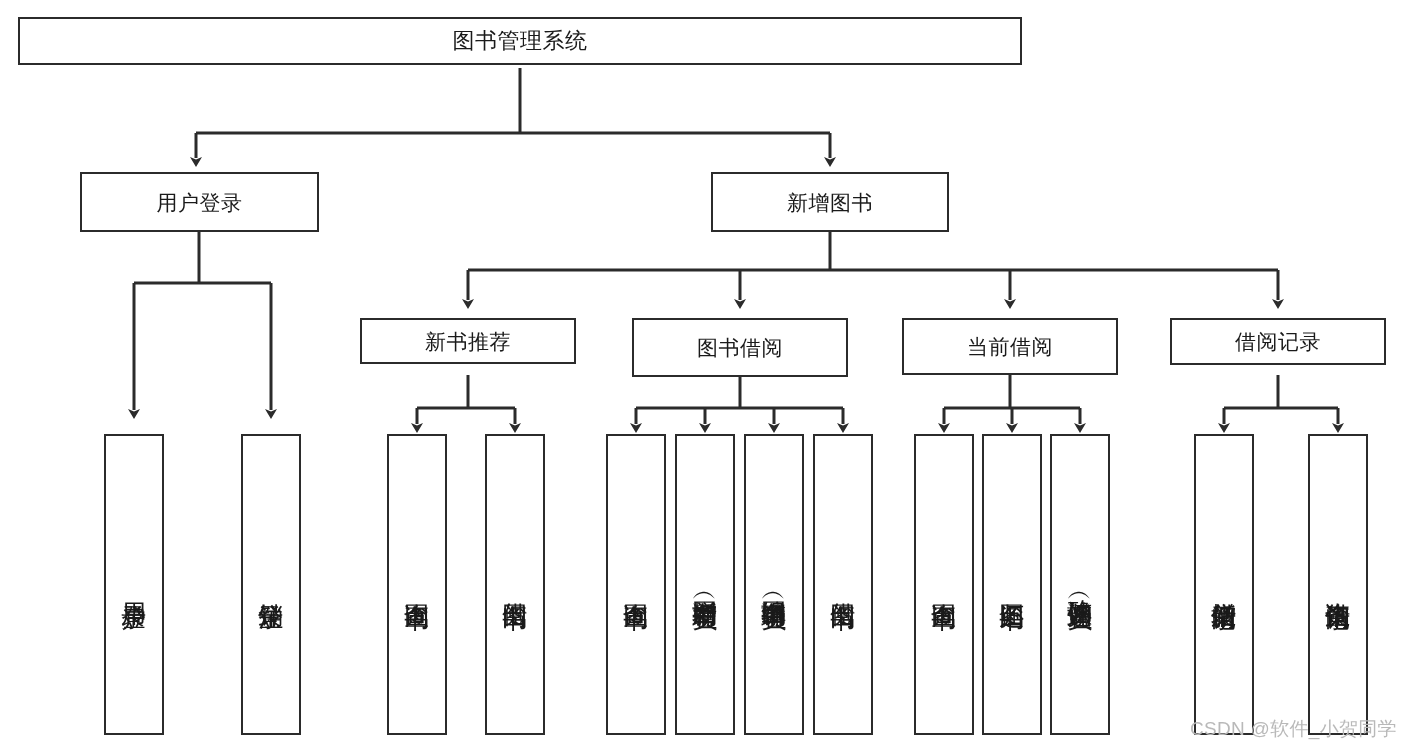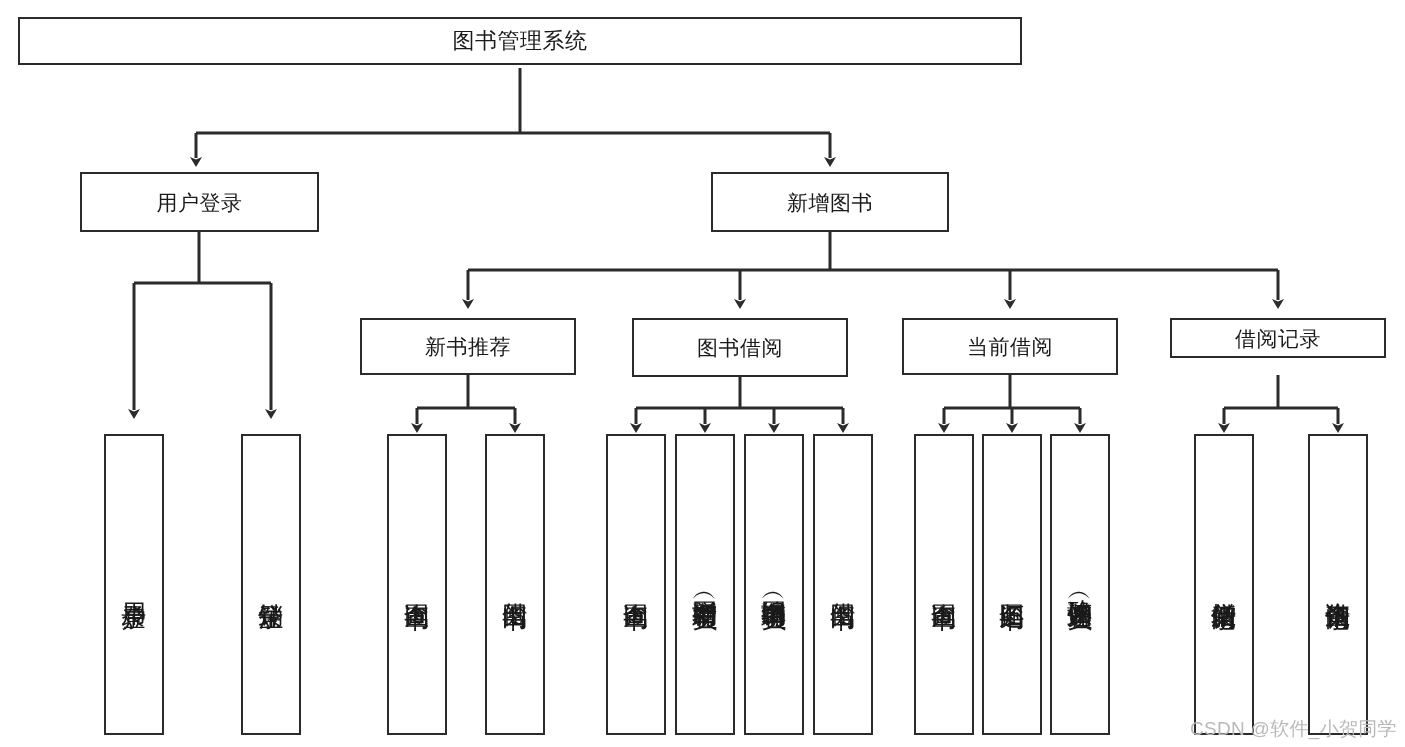--- a/index.html
+++ b/index.html
@@ -128,30 +128,30 @@
     <span class="label">图书管理系统</span>
   </div>
 
   <div class="node horiz" style="left:80px; top:172px; width:239px; height:60px;">
     <span class="label">用户登录</span>
   </div>
   <div class="node horiz" style="left:711px; top:172px; width:238px; height:60px;">
     <span class="label">新增图书</span>
   </div>
 
-  <div class="node horiz" style="left:360px; top:318px; width:216px; height:57px;">
+  <div class="node horiz" style="left:360px; top:318px; width:216px; height:46px;">
     <span class="label">新书推荐</span>
   </div>
   <div class="node horiz" style="left:632px; top:318px; width:216px; height:59px;">
     <span class="label">图书借阅</span>
   </div>
   <div class="node horiz" style="left:902px; top:318px; width:216px; height:57px;">
     <span class="label">当前借阅</span>
   </div>
-  <div class="node horiz" style="left:1170px; top:318px; width:216px; height:40px;">
+  <div class="node horiz" style="left:1170px; top:318px; width:216px; height:47px;">
     <span class="label">借阅记录</span>
   </div>
 
   <div class="node vert" style="left:104px; top:434px; width:60px; height:301px;">
     <span class="label">用户登录</span>
   </div>
   <div class="node vert" style="left:241px; top:434px; width:60px; height:301px;">
     <span class="label">注销登录</span>
   </div>
 

